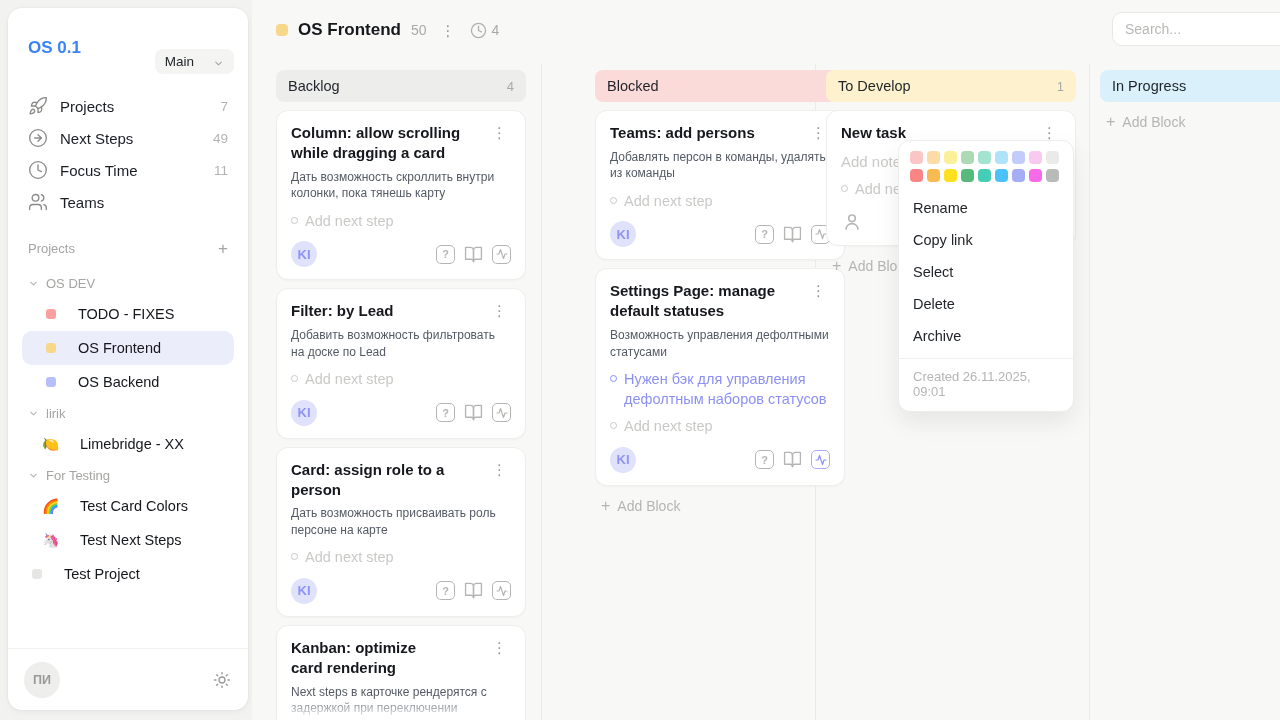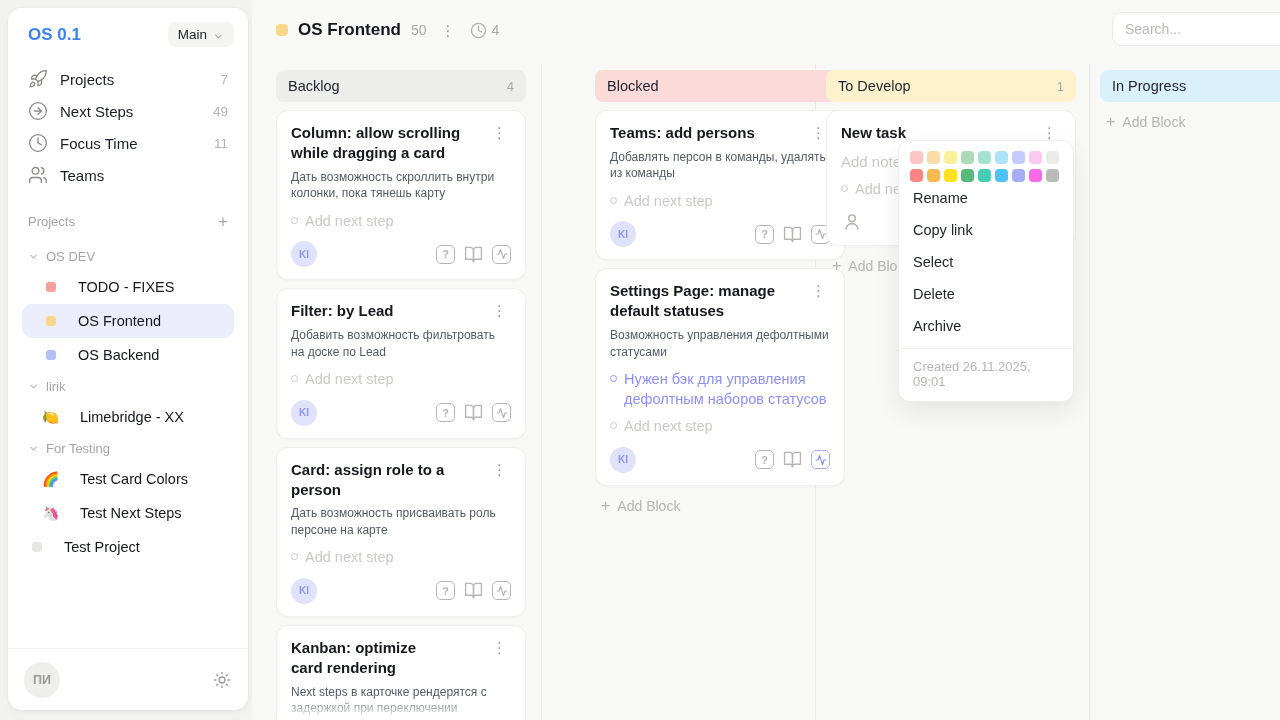--- a/index.html
+++ b/index.html
@@ -51,21 +51,21 @@
   }
   .next-step { margin-top:10px; display:flex; align-items:flex-start; gap:7px; font-size:14.5px; line-height:1.35; cursor:pointer; }
   .next-step.placeholder { color:#c9c9c7; }
   .next-step.purple { color:#8c90f5; margin-top:10px; margin-bottom:-2px; }
   .step-circle { flex:0 0 auto; width:7px; height:7px; border:1.5px solid currentColor; border-radius:50%; margin-top:5px; }
   .add-note { margin-top:10px; font-size:15px; color:#c9c9c7; cursor:text; }
 
   .card-foot { margin-top:10px; display:flex; align-items:center; justify-content:space-between; }
   .avatar {
     width:26px; height:26px; border-radius:50%; background:#e0e2fc; color:#8f94f3;
-    font-size:10px; font-weight:700; display:flex; align-items:center; justify-content:center; cursor:pointer;
+    font-size:13px; font-weight:700; display:flex; align-items:center; justify-content:center; cursor:pointer;
   }
   .foot-icons { display:flex; align-items:center; gap:9px; }
   .icon-box {
     width:19px; height:19px; border:1.5px solid #b5b5b3; border-radius:5px; color:#b5b5b3;
     display:flex; align-items:center; justify-content:center; font-size:11px; font-weight:600; cursor:pointer;
   }
   .icon-box svg { stroke:#b5b5b3; }
   .icon-box.active { border-color:#a9adf8; }
   .icon-box.active svg { stroke:#8c90f5; }
   .book-icon { cursor:pointer; }
@@ -76,35 +76,35 @@
   .add-block .plus-glyph { font-size:16px; line-height:1; }
 
   
   .ctx-menu {
     position:absolute; left:646px; top:140px; width:176px; background:#fff; border:1px solid #ededeb;
     border-radius:12px; box-shadow:0 10px 25px rgba(0,0,0,0.08); z-index:50; padding-top:10px;
   }
   .palette { padding:0 11px; display:flex; gap:4px; }
   .palette + .palette { margin-top:5px; }
   .swatch { width:13px; height:13px; border-radius:4px; flex:0 0 auto; cursor:pointer; }
-  .ctx-items { }
+  .ctx-items { margin-top:10px; }
   .ctx-item { height:32px; display:flex; align-items:center; padding:0 14px; font-size:14.5px; color:#22252a; cursor:pointer; }
   .ctx-divider { height:1px; background:#efefed; margin-top:6px; }
   .ctx-created { padding:10px 14px 12px; font-size:13px; color:#b5b5b3; }
 
   
   .sidebar {
     position:absolute; left:8px; top:8px; width:240px; height:702px; background:#fff; border-radius:14px;
     box-shadow:0 0 0 1px rgba(0,0,0,0.02), 0 2px 6px rgba(0,0,0,0.05); z-index:60; padding:14px 14px 0;
   }
   .sb-top { display:flex; align-items:center; justify-content:space-between; }
   .sb-logo { font-size:17px; font-weight:700; color:#3b82f6; padding-left:6px; }
   .sb-main-btn {
-    display:flex; align-items:flex-end; gap:6px; background:#f4f4f2; border-radius:8px; padding:5px 10px;
-    font-size:13.5px; font-weight:500; color:#23262b; cursor:pointer;
+    display:flex; align-items:flex-end; gap:19px; background:#f4f4f2; border-radius:8px; padding:5px 10px;
+    font-size:13.5px; font-weight:500; color:#23262b; cursor:pointer;margin-top:27px;
   }
   .nav { margin-top:16px; }
   .nav-row { height:32px; display:flex; align-items:center; gap:12px; padding:0 6px; border-radius:8px; cursor:pointer; }
   .nav-row svg { stroke:#8a8a88; flex:0 0 auto; }
   .nav-label { font-size:15px; color:#1b1e24; flex:1; }
   .nav-count { font-size:13.5px; color:#b2b2b0; }
   .section-row { margin-top:22px; display:flex; align-items:center; justify-content:space-between; padding:0 6px; }
   .section-label { font-size:13px; color:#a5a5a3; }
   .plus-btn { color:#a5a5a3; font-size:17px; line-height:1; cursor:pointer; }
   .tree { margin-top:12px; }

